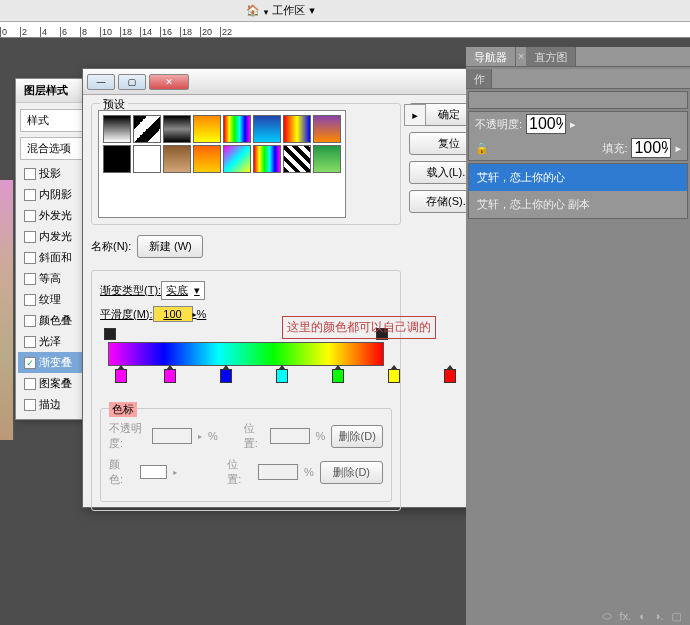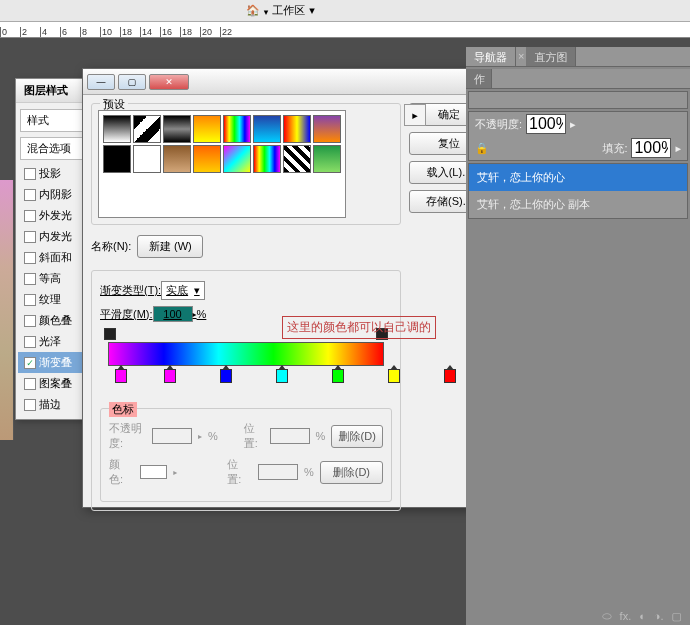--- a/index.html
+++ b/index.html
@@ -45,21 +45,21 @@
 .preset-grid { display: grid; grid-template-columns: repeat(8, 28px); grid-template-rows: repeat(3, 28px); gap: 2px; }
 .swatch { border: 1px solid #666; width: 28px; height: 28px; }
 .preset-arrow { position: absolute; right: -26px; top: 0; width: 22px; height: 22px; border: 1px solid #999; display: flex; align-items: center; justify-content: center; background: #f4f4f4; }
 
 .name-row { display: flex; align-items: center; gap: 6px; margin-top: 10px; }
 .name-input { flex: 1; border: 1px solid #8a8; background: #d8eed8; padding: 3px 4px; height: 20px; }
 
 .type-group { border: 1px solid #ccc; border-radius: 3px; padding: 10px 8px 8px; margin-top: 12px; position: relative; }
 .type-row { display: flex; align-items: center; margin-bottom: 6px; text-decoration: underline; }
 .select-box { border: 1px solid #888; background: #fff; padding: 1px 4px; display: flex; align-items: center; gap: 6px; }
-.num-input { width: 40px; border: 1px solid #888; background: #0f766e; padding: 1px 3px; text-align: center; }
+.num-input { width: 40px; border: 1px solid #888; background: #fde047; padding: 1px 3px; text-align: center; }
 .pct-arrow { font-size: 8px; }
 
 .annotation { position: absolute; border: 1px solid #c04040; color: #c04040; padding: 2px 4px; left: 282px; top: 316px; font-size: 12px; }
 
 .gradient-bar-area { margin-top: 6px; position: relative; height: 72px; }
 .grad-bar { position: absolute; left: 8px; right: 8px; top: 14px; height: 24px; border: 1px solid #555; background: linear-gradient(90deg, #ff00ff, #8000ff, #0000ff, #0080ff, #00ffff, #00ff80, #00ff00, #80ff00, #ffff00, #ff8000, #ff0000); }
 .opacity-stop { position: absolute; top: 0; width: 12px; height: 12px; border: 1px solid #333; background: #222; }
 .color-stop { position: absolute; top: 41px; width: 12px; height: 14px; border: 1px solid #333; }
 .color-stop::before { content:""; position:absolute; top:-5px; left:1px; width:0; height:0; border-left:4px solid transparent; border-right:4px solid transparent; border-bottom:5px solid #333; }
 

